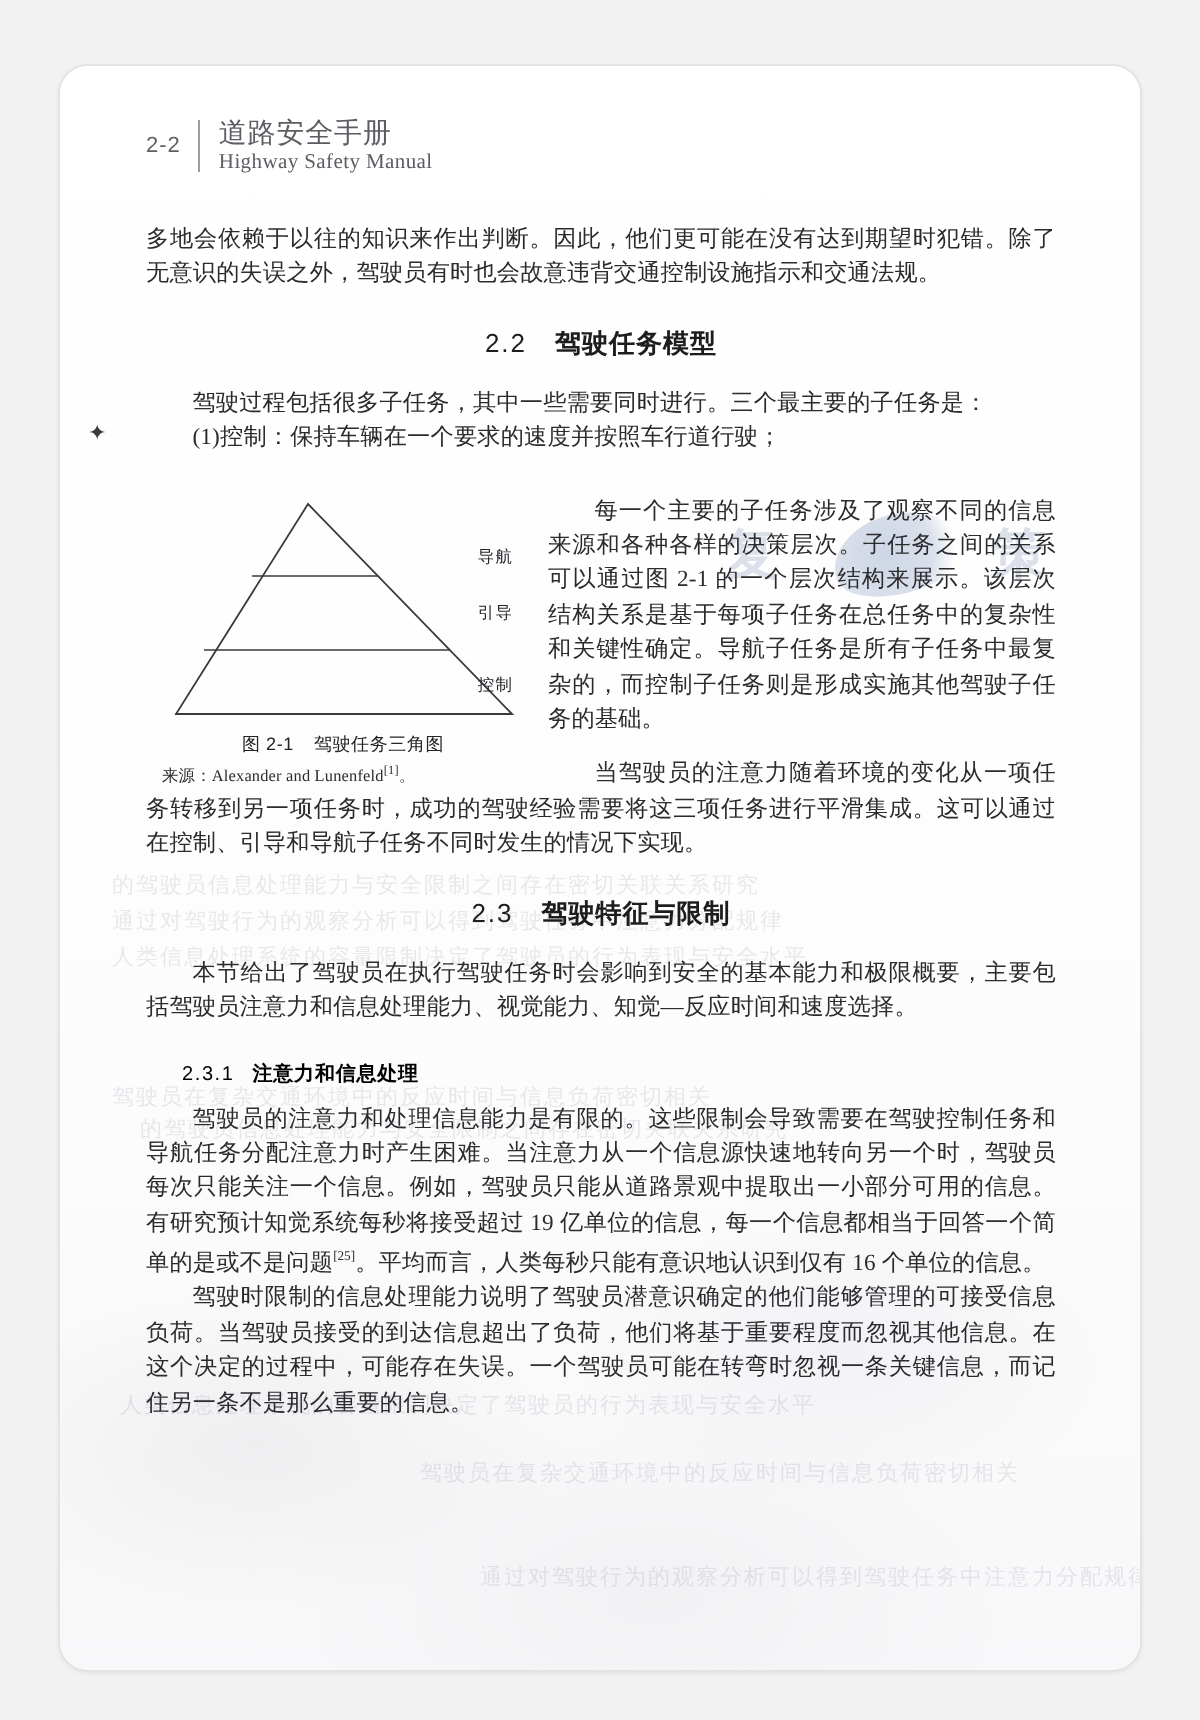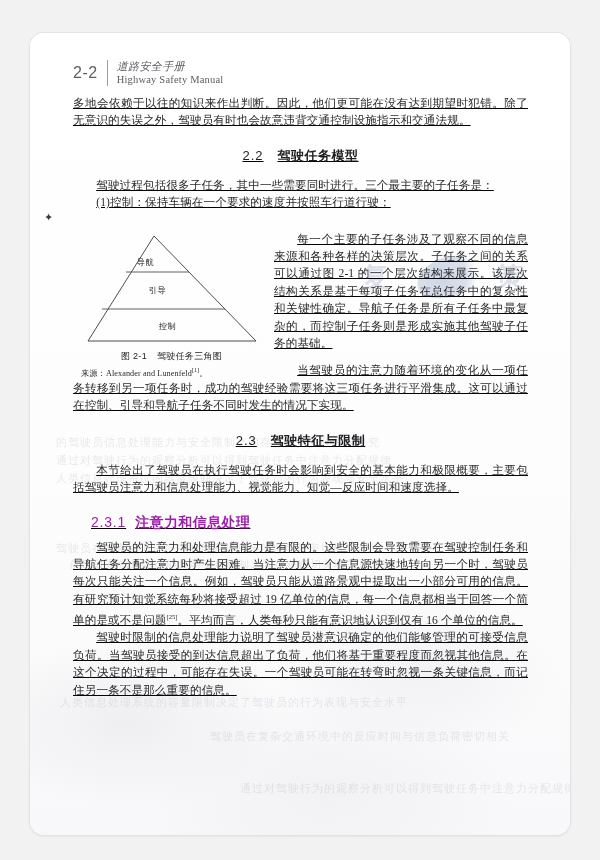--- a/index.html
+++ b/index.html
@@ -82,53 +82,51 @@
   #running-head {
     position: absolute;
     left: 43px;
     top: 23px;
     display: flex;
     align-items: center;
     height: 34px;
   }
   #folio {
     font-family: "Liberation Sans", sans-serif;
-    font-size: 16px;
+    font-size: 11px;
     color: #5d5f63;
     letter-spacing: 0.5px;
     padding-right: 9px;
   }
   #head-rule {
     width: 1px;
     height: 26px;
     background: #9b9da2;
     margin-right: 9px;
   }
   #head-titles { line-height: 1.25; }
   #head-title-cn {
     font-family: "Liberation Sans", sans-serif;
-    font-size: 11px;
+    font-size: 14px;
     color: #5b5d62;
     letter-spacing: 0.4px;
-    font-style: italic;
   }
   #head-title-en {
     font-family: "Liberation Serif", serif;
     font-size: 10.5px;
     color: #5b5d62;
     letter-spacing: 0.2px;
   }
 
   
   #content {
     position: absolute;
     left: 43px;
-    top: 62px;
+    top: 78px;
     width: 455px;
-    text-decoration: underline;
   }
   p.body {
     margin: 0;
     font-size: 11.6px;
     line-height: 17.4px;
     color: #2b2b2e;
     text-align: justify;
     text-justify: inter-ideograph;
     letter-spacing: 0.1px;
   }
@@ -142,23 +140,23 @@
     font-weight: bold;
     color: #1d1d20;
     text-align: center;
     letter-spacing: 0.5px;
   }
   h2.sec .num { font-weight: normal; letter-spacing: 1px; }
   h2.sec .gap { display: inline-block; width: 14px; }
   h3.subsec {
     margin: 0;
     font-family: "Liberation Sans", sans-serif;
-    font-size: 14px;
+    font-size: 10px;
     font-weight: bold;
-    color: #a21caf;
+    color: #000000;
     letter-spacing: 0.4px;
     padding-left: 18px;
   }
   h3.subsec .num { font-weight: normal; letter-spacing: 0.8px; }
   h3.subsec .gap { display: inline-block; width: 9px; }
 
   .sp-lg { height: 17px; }
   .sp-md { height: 12px; }
   .sp-sm { height: 7px; }
 
@@ -178,21 +176,21 @@
     height: 112px;
     margin: 0 auto;
   }
   #pyramid svg { display: block; }
   .pyr-label {
     position: absolute;
     font-family: "Liberation Sans", sans-serif;
     font-size: 8.2px;
     color: #23232a;
     letter-spacing: 0.6px;
-    text-align: center;
+    text-align: right;
     width: 100%;
     left: 0;
   }
   #pyr-label-top    { top: 24px; }
   #pyr-label-mid    { top: 52px; }
   #pyr-label-bottom { top: 88px; }
 
   #fig-caption {
     margin-top: 5px;
     text-align: center;

